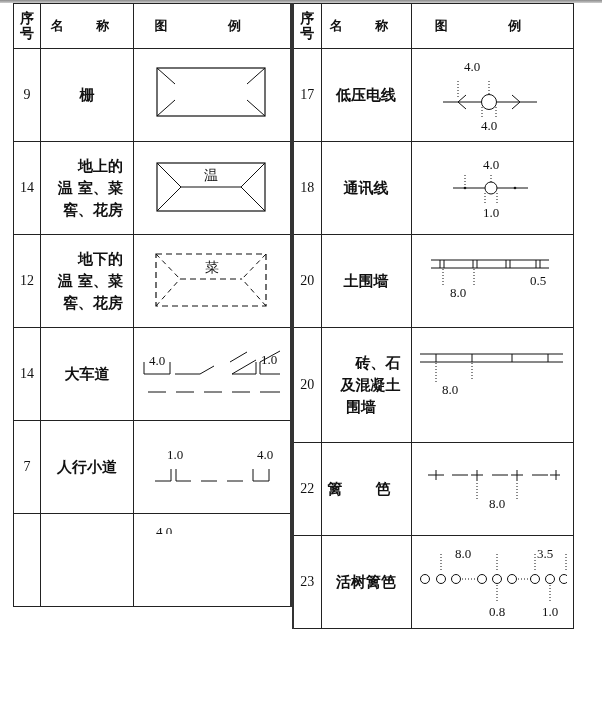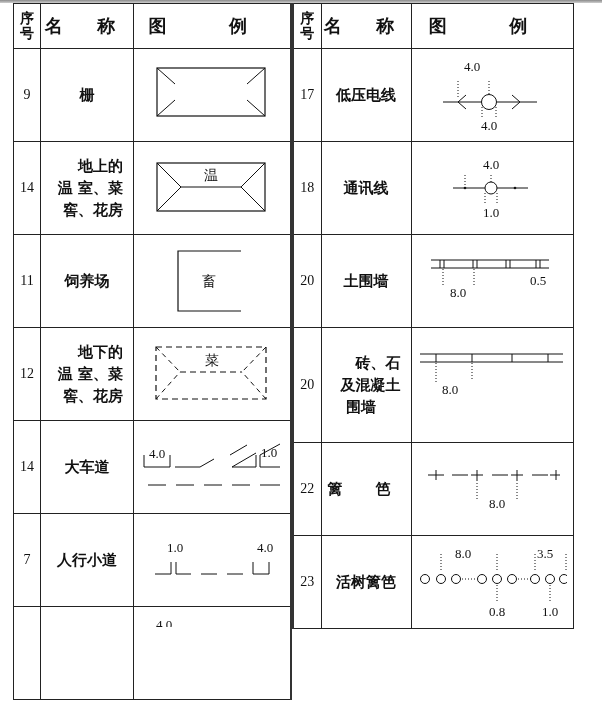--- a/index.html
+++ b/index.html
@@ -3,21 +3,21 @@
 <meta charset="utf-8">
 <style>
   html, body { margin: 0; padding: 0; background: #ffffff; }
   body { width: 602px; height: 714px; overflow: hidden; position: relative;
          font-family: "DejaVu Serif", "Liberation Serif", serif; color: #111; }
   .topbar { position: absolute; left: 0; top: 0; width: 602px; height: 3px;
             background: linear-gradient(#8a8a8a, #cfcfcf); }
   table.legend { position: absolute; top: 3px; border-collapse: collapse; table-layout: fixed; }
   table.legend td, table.legend th { border: 1px solid #222; padding: 0; text-align: center;
             vertical-align: middle; }
-  table.legend th { height: 44px; font-weight: bold; font-size: 18px; }
+  table.legend th { height: 44px; font-weight: bold; font-size: 13px; }
   table.legend td { height: 92px; }
   #left-table { left: 13px; width: 277px; border-right: 2px solid #333; }
   #right-table { left: 292px; width: 280px; border-left: 2px solid #333; }
   table.legend th.seq { font-size: 14px; line-height: 15px; }
   .seq-cell { font-size: 14px; font-family: "Liberation Serif", serif; }
   .name-cell { font-size: 15px; font-weight: bold; line-height: 22px; }
   .name-multi { text-align: right; padding-right: 10px !important; }
   .name-multi span { display: block; text-align: right; }
   .spaced { letter-spacing: 14px; }
   .spaced-wide { letter-spacing: 28px; text-align: center; }
@@ -70,30 +70,20 @@
         <line x1="1" y1="1" x2="25" y2="25" stroke="#111"></line>
             <line x1="1" y1="49" x2="25" y2="25" stroke="#111"></line>
         <line x1="109" y1="1" x2="85" y2="25" stroke="#111"></line>
             <line x1="109" y1="49" x2="85" y2="25" stroke="#111"></line>
         <line x1="25" y1="25" x2="85" y2="25" stroke="#111"></line>
         <text class="cjk" x="55" y="18" text-anchor="middle">温</text>
           </svg>
     </td>
   </tr>
 
-  <tr>
-    <td class="seq-cell">11</td>
-    <td class="name-cell"><span>饲养场</span></td>
-    <td>
-      <svg width="70" height="62" viewBox="0 0 70 62">
-            <polyline points="64,1 1,1 1,61 64,61" fill="none" stroke="#111" stroke-width="1.2"></polyline>
-        <text class="cjk" x="32" y="36" text-anchor="middle">畜</text>
-          </svg>
-    </td>
-  </tr>
 
   <tr>
     <td class="seq-cell">12</td>
     <td class="name-cell name-multi">
           <span>地下的</span>
           <span>温 室、菜</span>
           <span>窖、花房</span>
         </td>
     <td>
       <svg width="114" height="56" viewBox="0 0 114 56">

